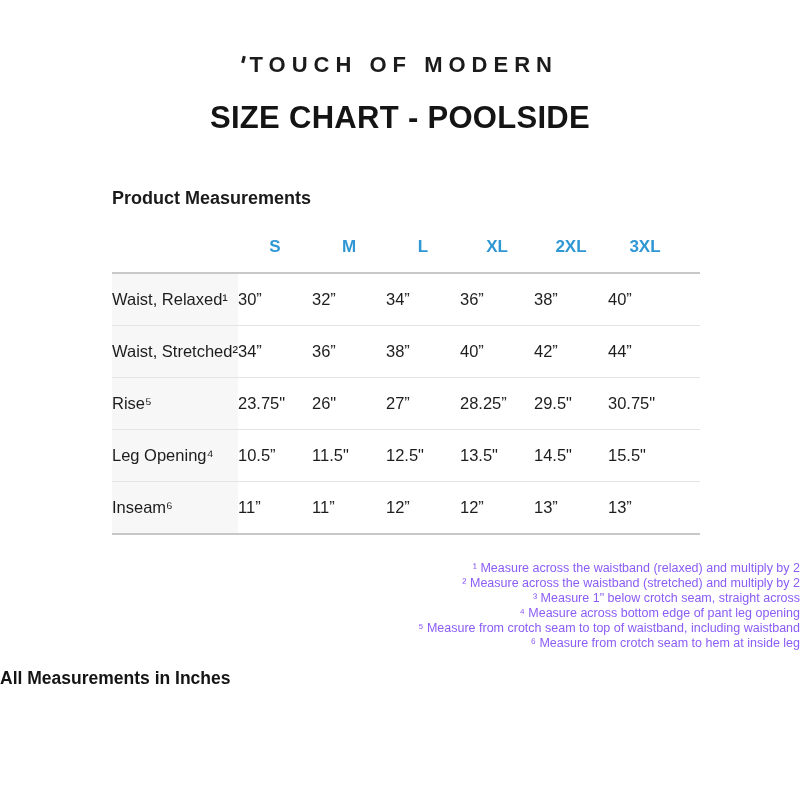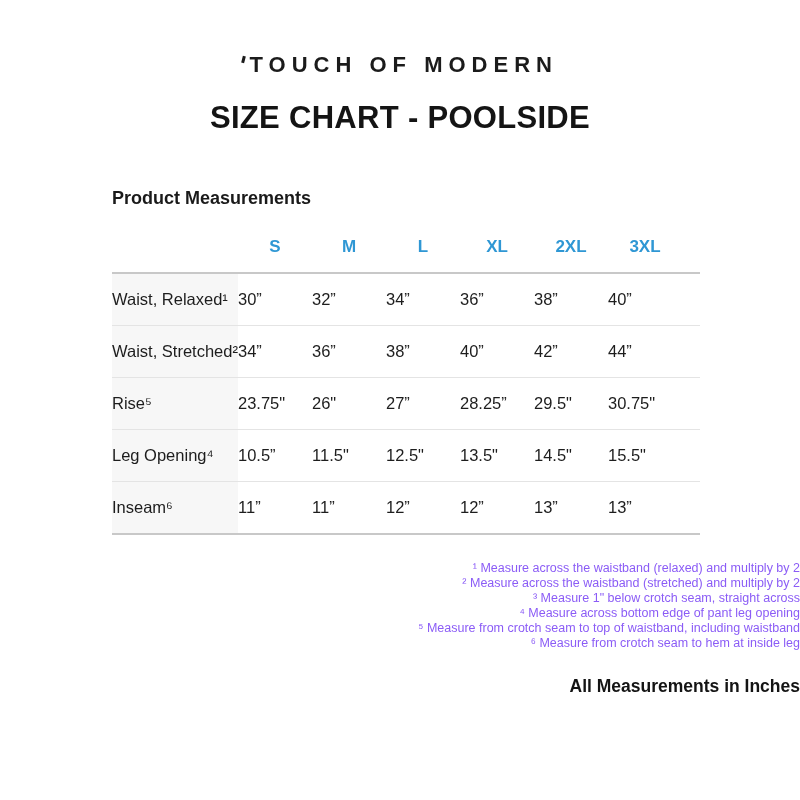--- a/index.html
+++ b/index.html
@@ -54,21 +54,21 @@
     background:var(--label-bg);text-align:left;padding-left:14px;
     font-size:16.5px;color:#1a1a1a;
   }
   
   .footnotes{
     list-style:none;margin:26px 0 0 100px;padding:0;
     font-size:12.5px;line-height:14.9px;color:#8b5cf6;text-align:right;
   }
   
   .units-note{
-    margin-top:26px;text-align:right;
+    margin-top:18px;text-align:left;
     font-size:17.5px;font-weight:700;color:#141414;
   }
 </style>
 </head>
 <body>
 
 <div class="page">
 
   <div class="logo">
     <span class="logo-tick"></span><span>TOUCH OF MODERN</span>

